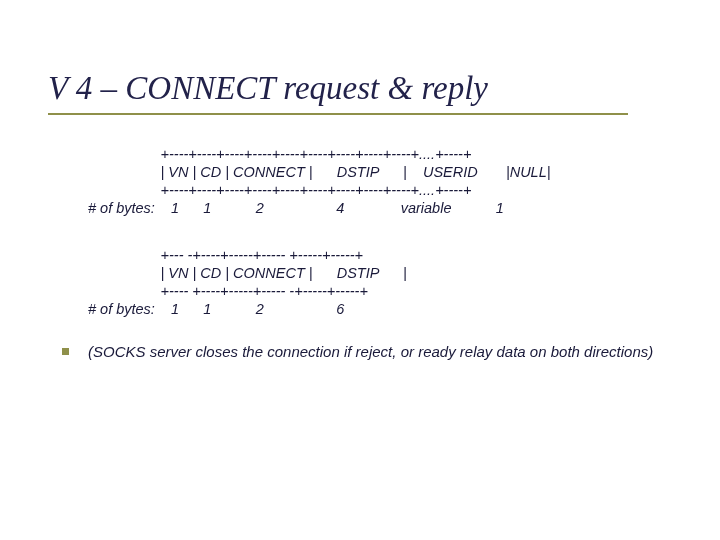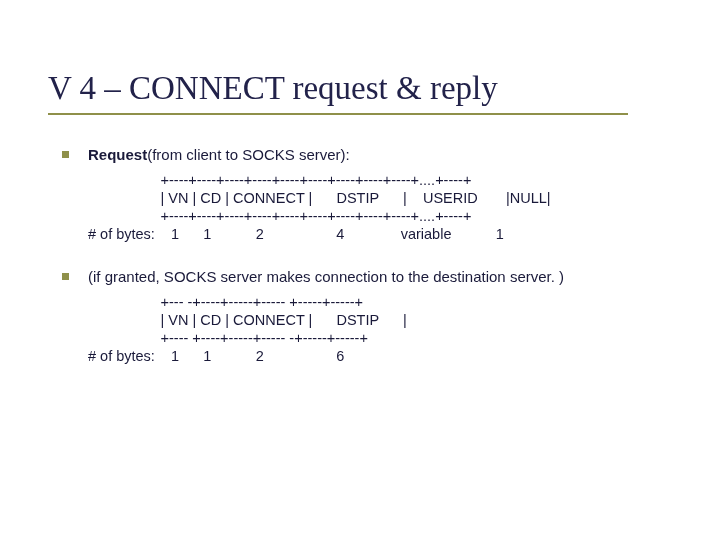--- a/index.html
+++ b/index.html
@@ -11,20 +11,21 @@
     font-family: "Verdana", "Arial", sans-serif;
     color: #1a1a3a;
     overflow: hidden;
   }
   .slide {
     position: relative;
     width: 720px;
     height: 540px;
     box-sizing: border-box;
     padding: 70px 30px 30px 48px;
+    font-style: italic;
   }
   .title {
     font-family: "Times New Roman", serif;
     font-size: 33px;
     color: #22224a;
     margin: 0 0 6px 0;
     font-weight: normal;
   }
   .rule {
     height: 2px;
@@ -67,38 +68,35 @@
 </style>
 </head>
 <body>
 
 <div class="slide">
   <h1 class="title">V 4 – CONNECT request &amp; reply</h1>
   <div class="rule"></div>
 
   <ul class="bullets">
 
-    <li>
-      <span class="bold">Request</span><span>(from client to SOCKS server):</span>
-    </li>
 
     <div class="diagram"><span>                  +----+----+----+----+----+----+----+----+----+....+----+</span>
 <span>                  | VN | CD | CONNECT |      DSTIP      |    USERID       |NULL|</span>
 <span>                  +----+----+----+----+----+----+----+----+----+....+----+</span>
 <span># of bytes:    1      1           2                  4              variable           1</span></div>
 
     <div class="spacer"></div>
 
-    <li>
-      <span>(if granted, SOCKS server makes connection to the destination server. )</span>
-    </li>
 
 
     <div class="diagram"><span>                  +--- -+----+-----+----- +-----+-----+</span>
 <span>                  | VN | CD | CONNECT |      DSTIP      |</span>
 <span>                  +---- +----+-----+----- -+-----+-----+</span>
 <span># of bytes:    1      1           2                  6</span></div>
 
     <div class="spacer"></div>
 
+    <li>
+      <span>(SOCKS server closes the connection if reject, or ready relay data on both directions)</span>
+    </li>
 
   </ul>
 </div>
 
 </body></html>

